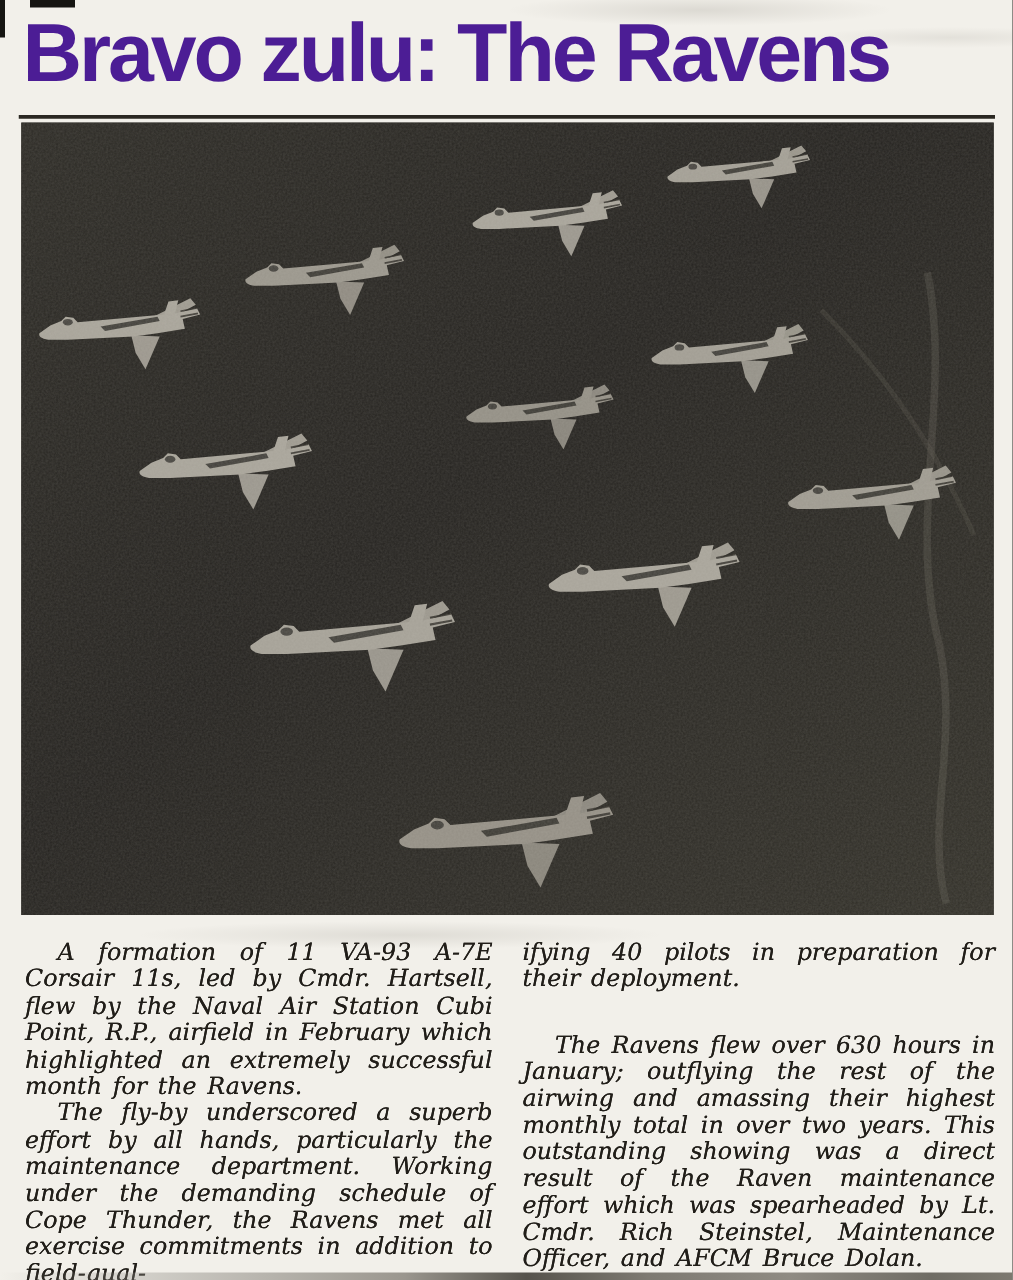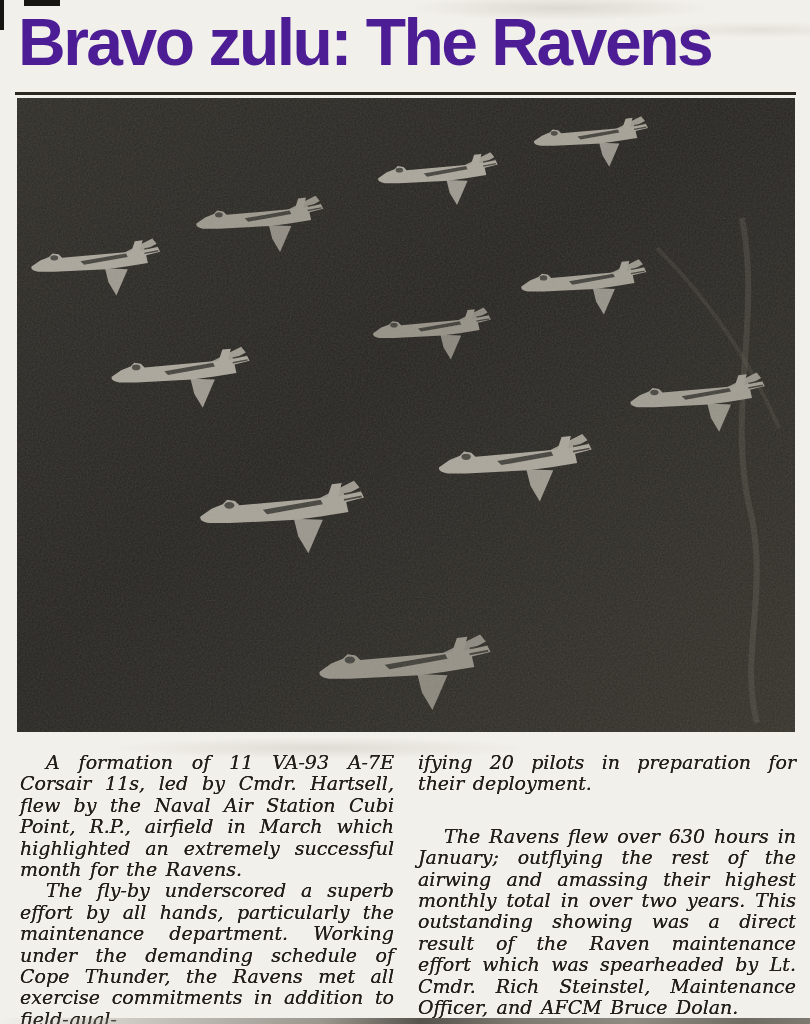--- a/index.html
+++ b/index.html
@@ -133,22 +133,22 @@
         <use href="#jet" x="418" y="323.5" width="166" height="83" color="#a8a49a"></use>
         <use href="#jet" x="179" y="369.5" width="178" height="89" color="#a5a197"></use>
         <use href="#jet" x="298" y="522.5" width="186" height="93" color="#948f85"></use>
       </g>
     <rect width="778" height="634" filter="url(#grain)" opacity="0.26"></rect>
   </svg>
 </figure>
 
 <div class="article">
   <div class="col col-left">
-      <p class="indent ">A formation of 11 VA-93 A-7E Corsair 11s, led by Cmdr. Hartsell, flew by the Naval Air Station Cubi Point, R.P., airfield in March which highlighted an extremely successful month for the Ravens.</p>
+      <p class="indent ">A formation of 11 VA-93 A-7E Corsair 11s, led by Cmdr. Hartsell, flew by the Naval Air Station Cubi Point, R.P., airfield in February which highlighted an extremely successful month for the Ravens.</p>
       <p class="indent ">The fly-by underscored a superb effort by all hands, particularly the maintenance department. Working under the demanding schedule of Cope Thunder, the Ravens met all exercise commitments in addition to field-qual-</p>
     </div>
   <div class="col col-right">
-      <p class="">ifying 20 pilots in preparation for their deployment.</p>
+      <p class="">ifying 40 pilots in preparation for their deployment.</p>
       <p class="indent spaced">The Ravens flew over 630 hours in January; outflying the rest of the airwing and amassing their highest monthly total in over two years. This outstanding showing was a direct result of the Raven maintenance effort which was spearheaded by Lt. Cmdr. Rich Steinstel, Maintenance Officer, and AFCM Bruce Dolan.</p>
     </div>
 </div>
 
 <div class="bottom-scan-bar"></div>
 
 </body></html>

